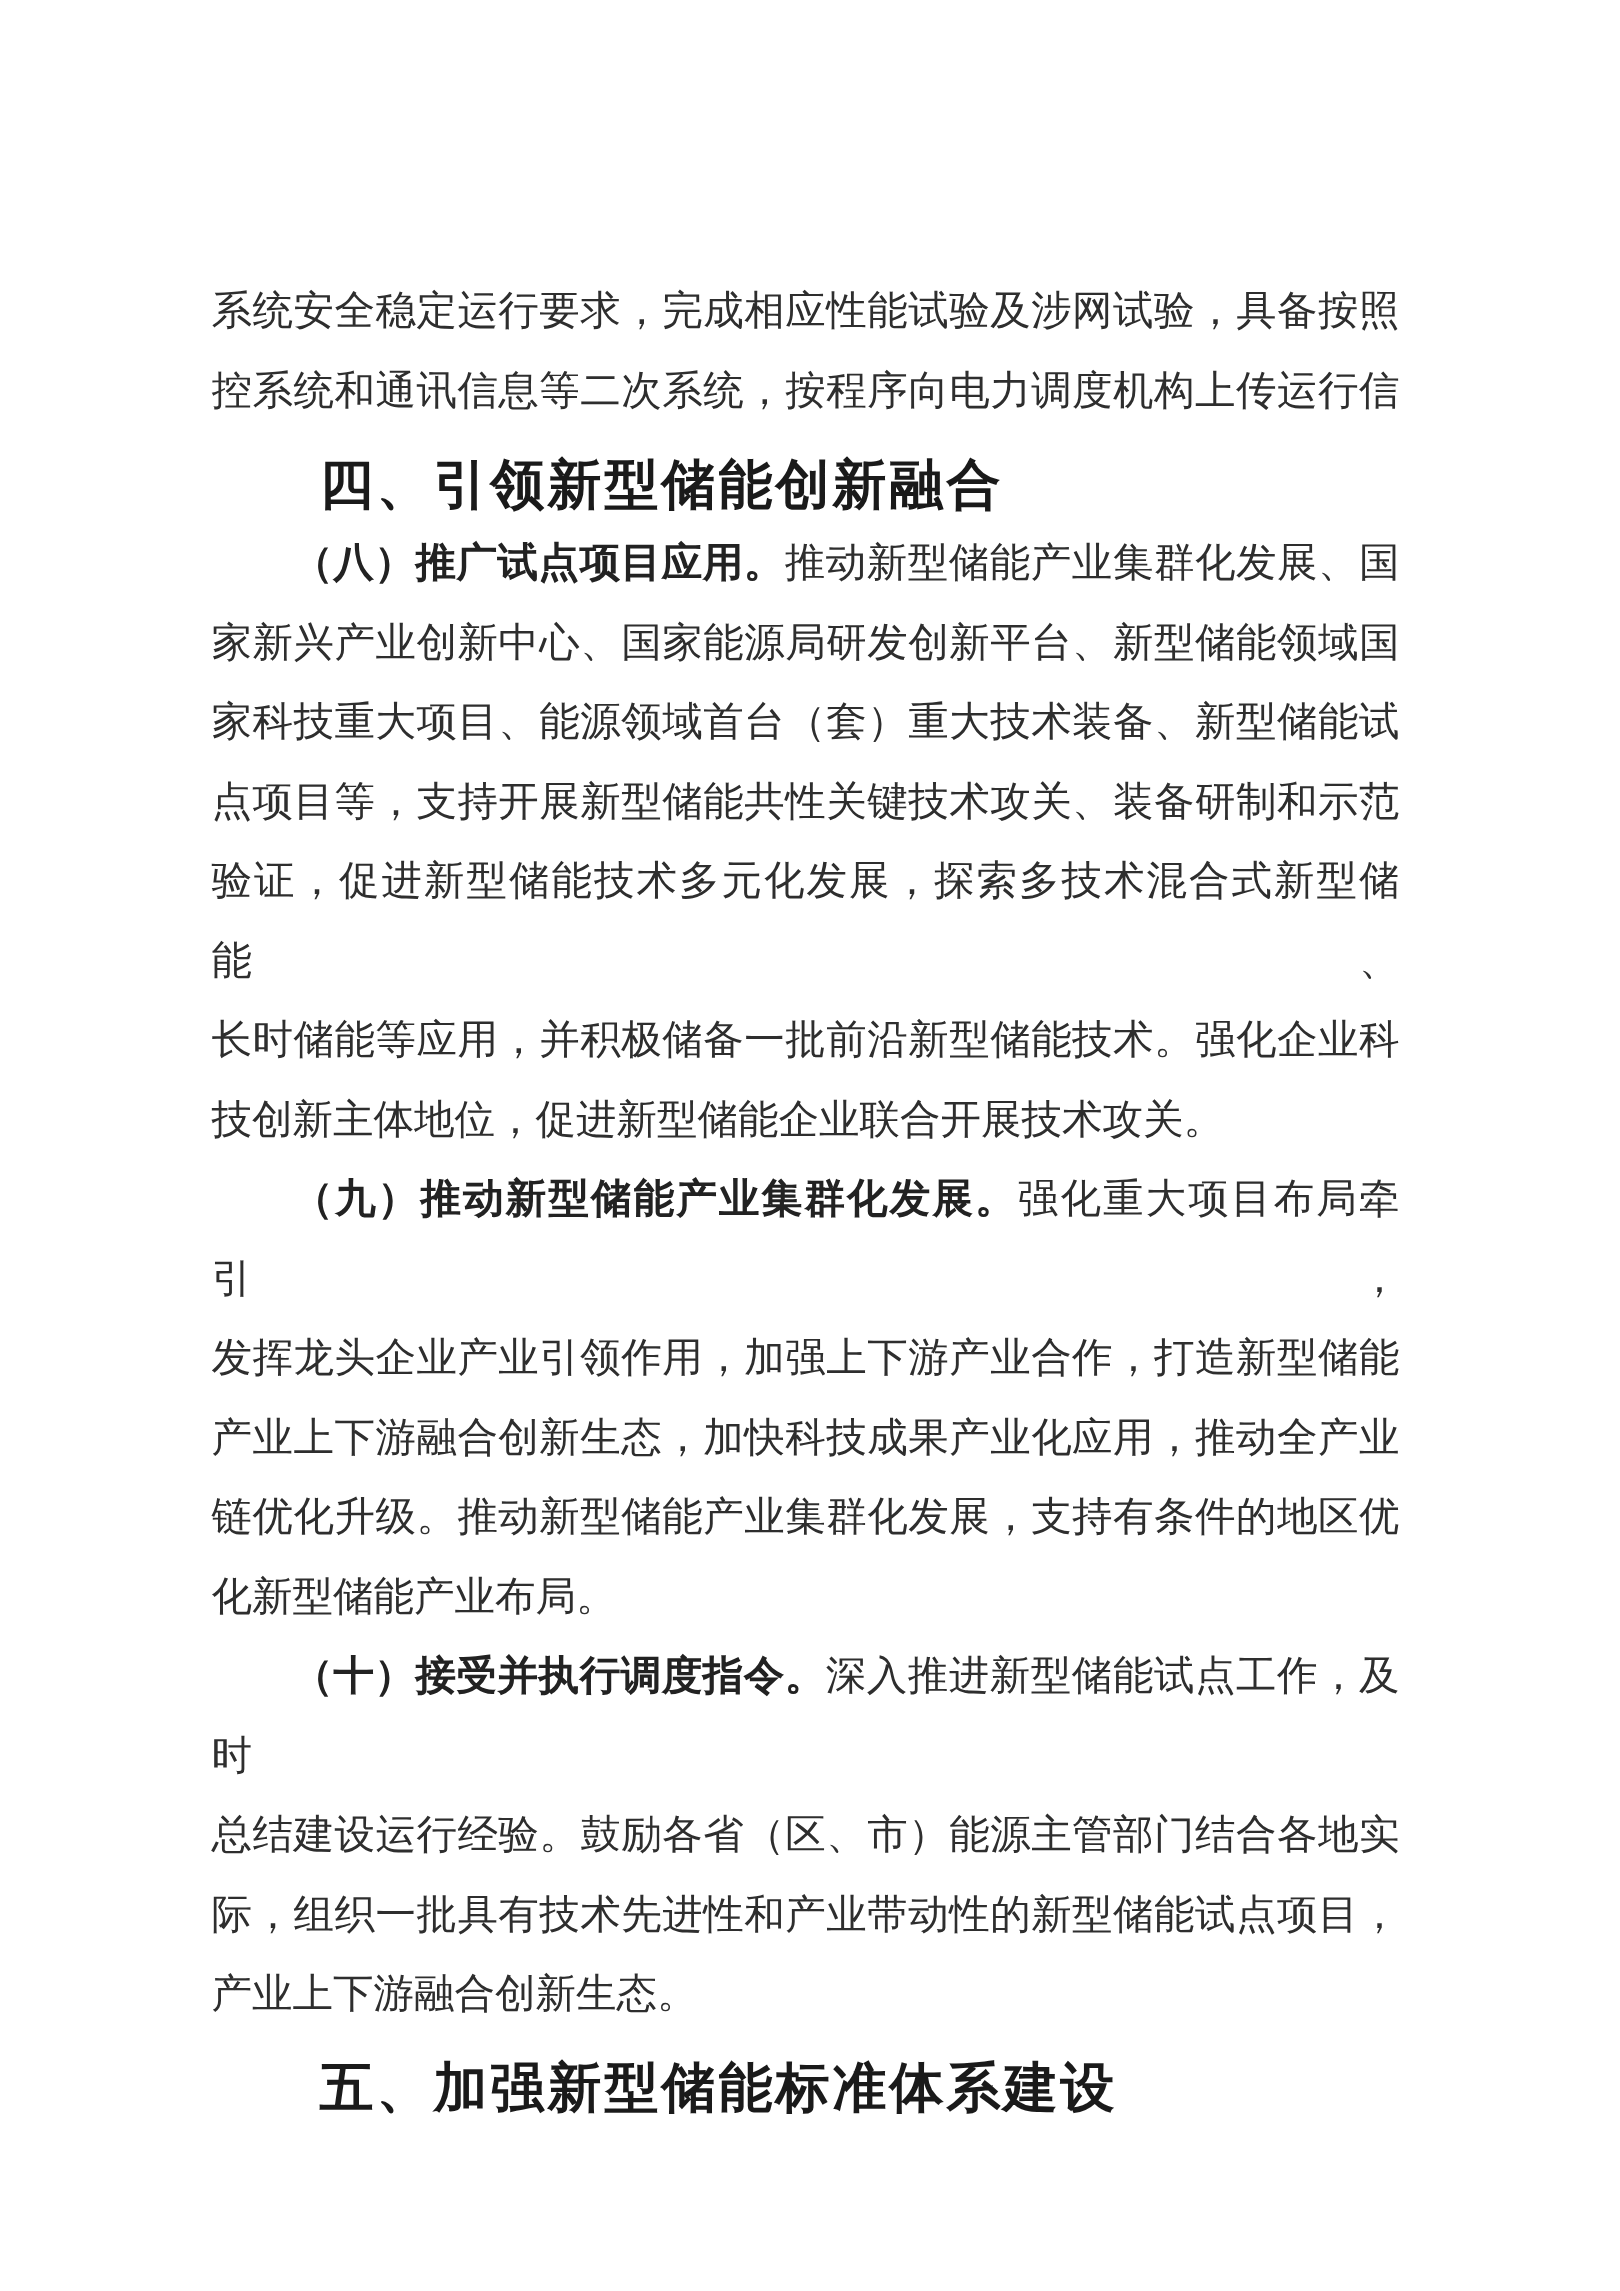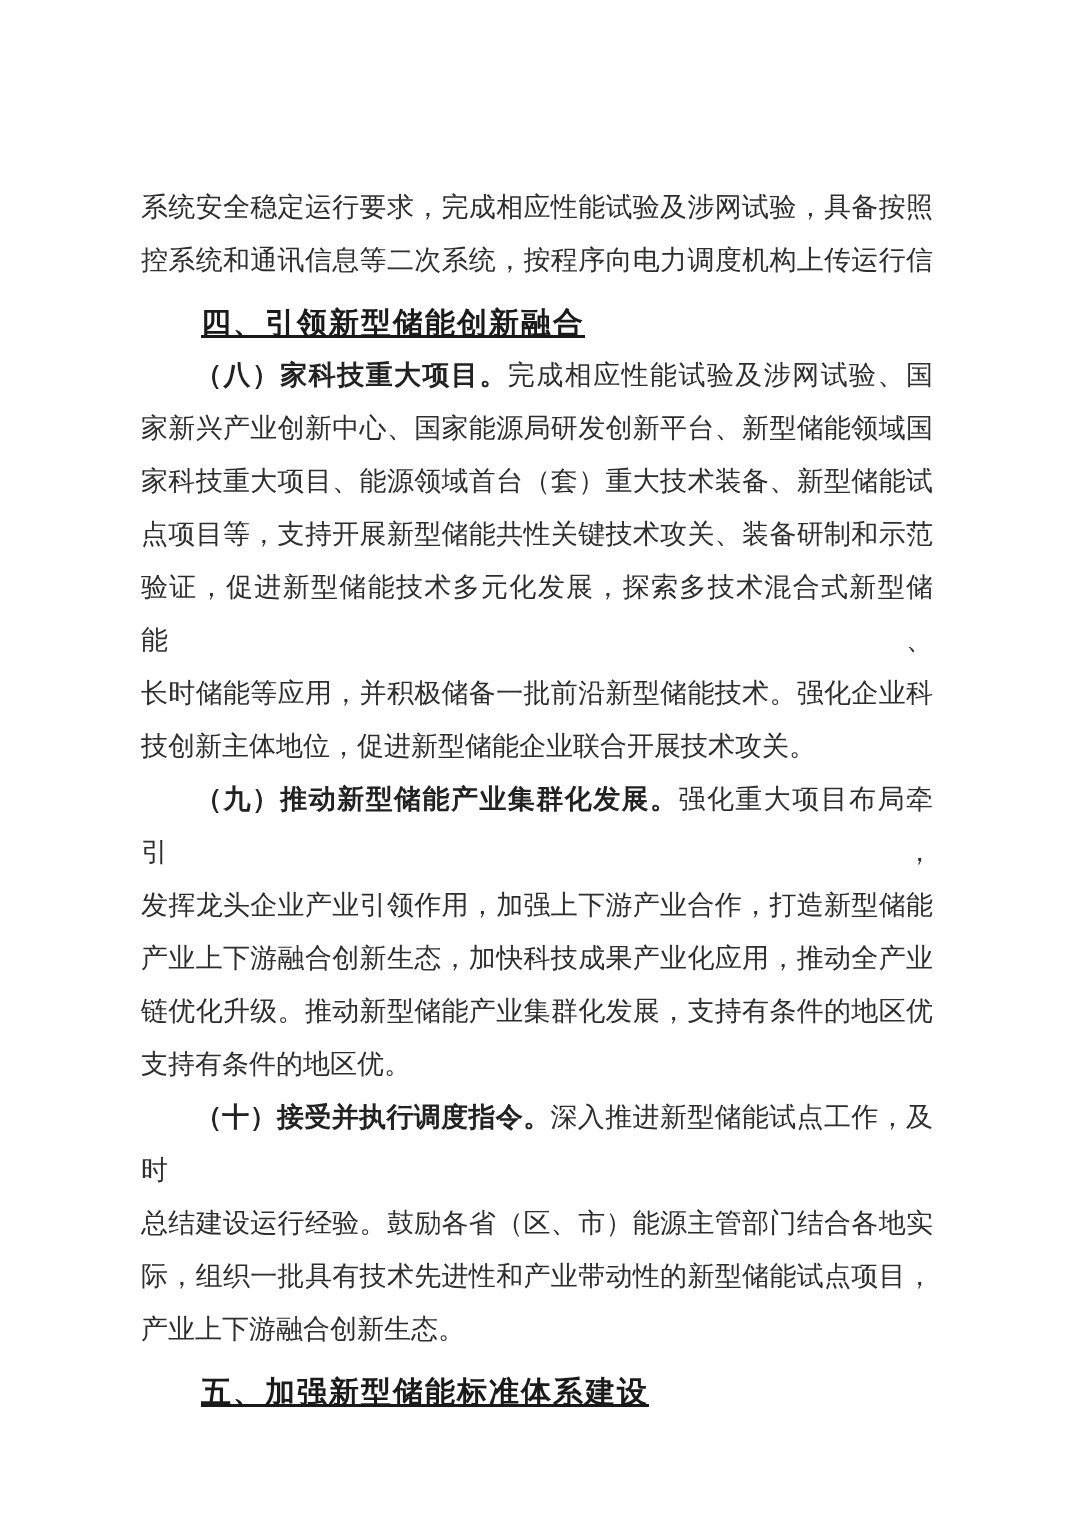--- a/index.html
+++ b/index.html
@@ -23,47 +23,46 @@
     text-align: justify;
     text-align-last: justify;
     white-space: normal;
   }
   .line.last { text-align-last: left; }
   .line.indent { text-indent: 2em; }
   .line b { font-weight: 700; color: #222222; }
   .line.heading {
     font-family: "Liberation Sans", "DejaVu Sans", sans-serif;
     font-weight: 700;
-    font-size: 30px;
+    font-size: 36px;
     line-height: 53px;
     letter-spacing: 2px;
     color: #1a1a1a;
     margin-top: 9px;
     text-align: center;
     text-align-last: left;
-    text-decoration: underline;
   }
 </style>
 </head>
 <body>
 
 <div class="page" style="background: rgb(255, 255, 255);">
     <div class="line body"><span>系统安全稳定运行要求，完成相应性能试验及涉网试验，具备按照</span></div>
     <div class="line body"><span>控系统和通讯信息等二次系统，按程序向电力调度机构上传运行信</span></div>
     <div class="line heading indent last"><span>四、引领新型储能创新融合</span></div>
-    <div class="line body indent"><b>（八）家科技重大项目。</b><span>完成相应性能试验及涉网试验、国</span></div>
+    <div class="line body indent"><b>（八）推广试点项目应用。</b><span>推动新型储能产业集群化发展、国</span></div>
     <div class="line body"><span>家新兴产业创新中心、国家能源局研发创新平台、新型储能领域国</span></div>
     <div class="line body"><span>家科技重大项目、能源领域首台（套）重大技术装备、新型储能试</span></div>
     <div class="line body"><span>点项目等，支持开展新型储能共性关键技术攻关、装备研制和示范</span></div>
     <div class="line body"><span>验证，促进新型储能技术多元化发展，探索多技术混合式新型储能、</span></div>
     <div class="line body"><span>长时储能等应用，并积极储备一批前沿新型储能技术。强化企业科</span></div>
     <div class="line body last"><span>技创新主体地位，促进新型储能企业联合开展技术攻关。</span></div>
     <div class="line body indent"><b>（九）推动新型储能产业集群化发展。</b><span>强化重大项目布局牵引，</span></div>
     <div class="line body"><span>发挥龙头企业产业引领作用，加强上下游产业合作，打造新型储能</span></div>
     <div class="line body"><span>产业上下游融合创新生态，加快科技成果产业化应用，推动全产业</span></div>
     <div class="line body"><span>链优化升级。推动新型储能产业集群化发展，支持有条件的地区优</span></div>
-    <div class="line body last"><span>支持有条件的地区优。</span></div>
+    <div class="line body last"><span>化新型储能产业布局。</span></div>
     <div class="line body indent"><b>（十）接受并执行调度指令。</b><span>深入推进新型储能试点工作，及时</span></div>
     <div class="line body"><span>总结建设运行经验。鼓励各省（区、市）能源主管部门结合各地实</span></div>
     <div class="line body"><span>际，组织一批具有技术先进性和产业带动性的新型储能试点项目，</span></div>
     <div class="line body last"><span>产业上下游融合创新生态。</span></div>
     <div class="line heading indent last"><span>五、加强新型储能标准体系建设</span></div>
   </div>
 
 </body></html>

